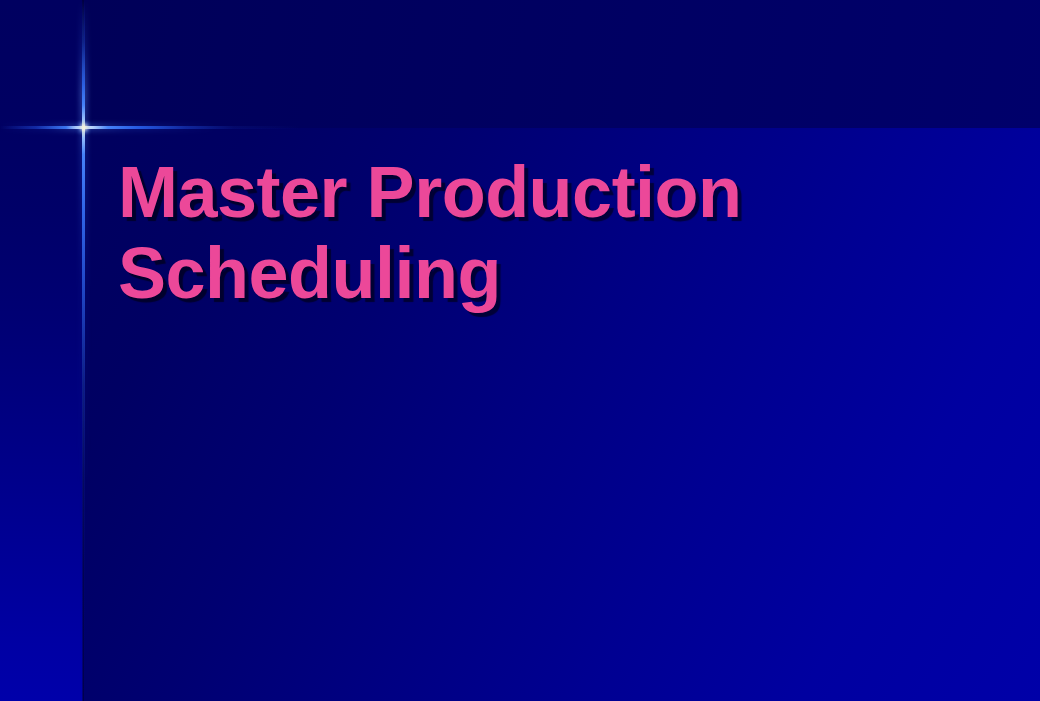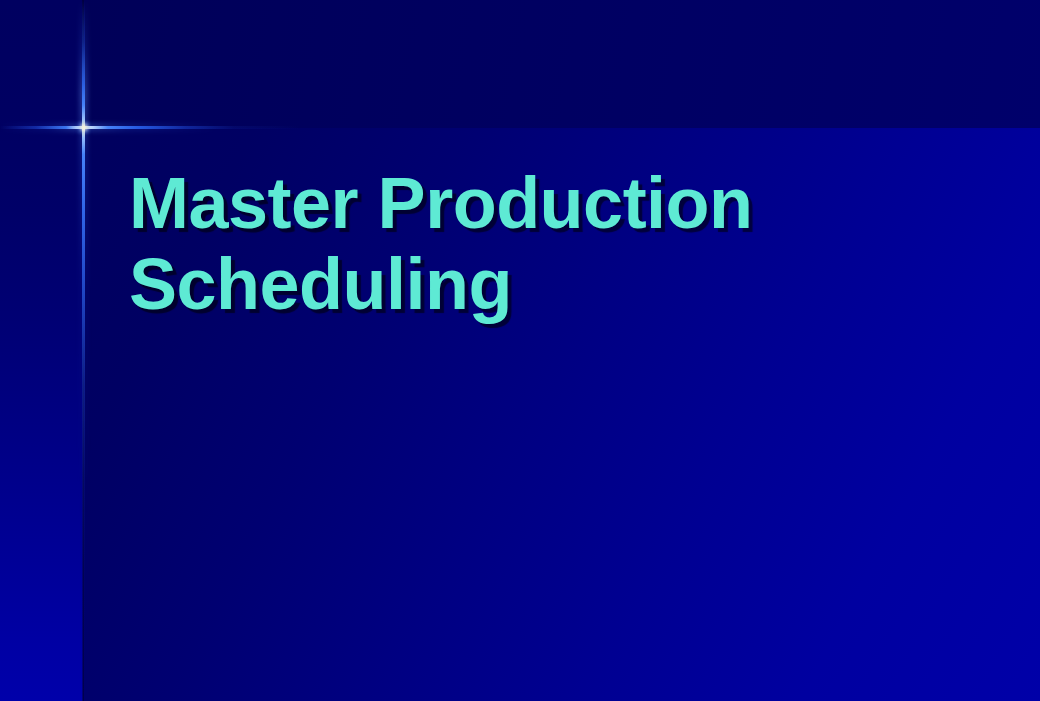--- a/index.html
+++ b/index.html
@@ -180,26 +180,26 @@
   
 
   #title-block {
     position: absolute;
     left: 118px;
     top: 152px;
     width: 820px;
   }
 
   #title-text {
-    margin: 11px;
+    margin: 0;
     font-size: 72px;
     font-weight: bold;
     line-height: 1.12;
     letter-spacing: -0.5px;
-    color: #5eead4;
+    color: #ec4899;
     text-shadow: 4px 4px 1px rgba(0,0,0,0.55);
     white-space: pre-line;
   }
 </style>
 </head>
 <body>
 
 <div id="slide">
 
   <div class="bg-strip"></div>

